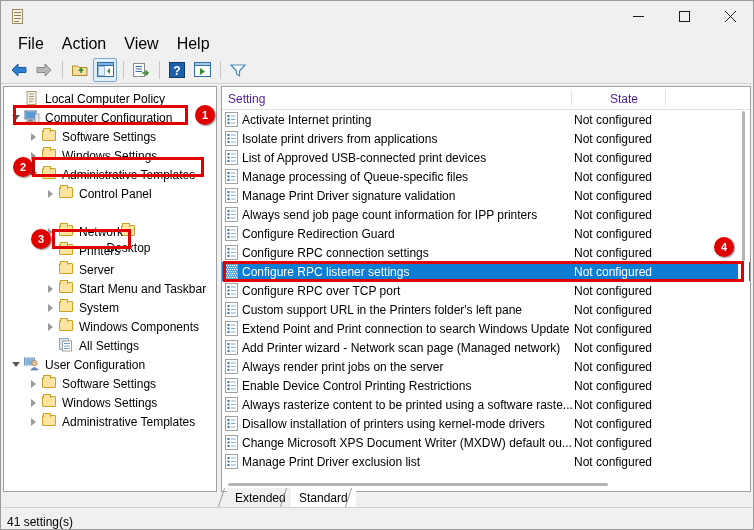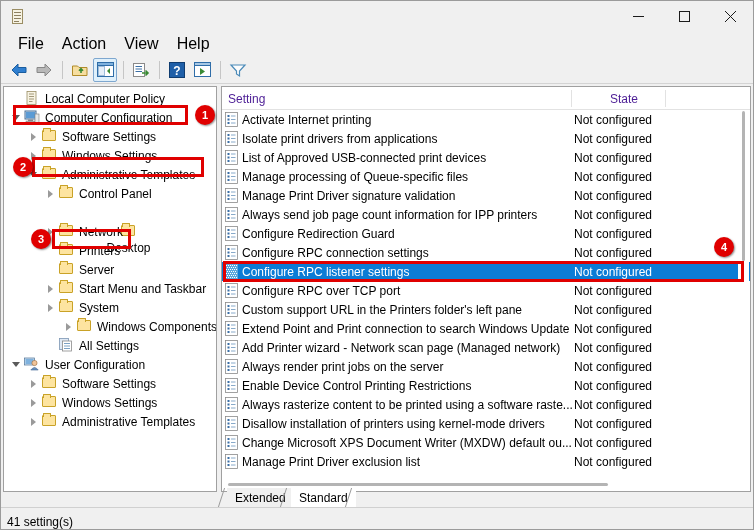--- a/index.html
+++ b/index.html
@@ -439,21 +439,21 @@
             </span>
             <span class="tlabel">Start Menu and Taskbar</span>
           </div>
           <div class="tnode" style="padding-left: 38px;">
             <span class="chev closed"></span>
             <span class="ticon">
               <span class="folder"></span>
             </span>
             <span class="tlabel">System</span>
           </div>
-          <div class="tnode" style="padding-left: 38px; margin-left: 18px;">
+          <div class="tnode" style="padding-left: 38px;">
             <span class="chev closed"></span>
             <span class="ticon">
               <span class="folder"></span>
             </span>
             <span class="tlabel">Windows Components</span>
           </div>
           <div class="tnode" style="padding-left: 38px;">
             <span class="chev "></span>
             <span class="ticon">
               <svg class="docicon" viewBox="0 0 14 14">

